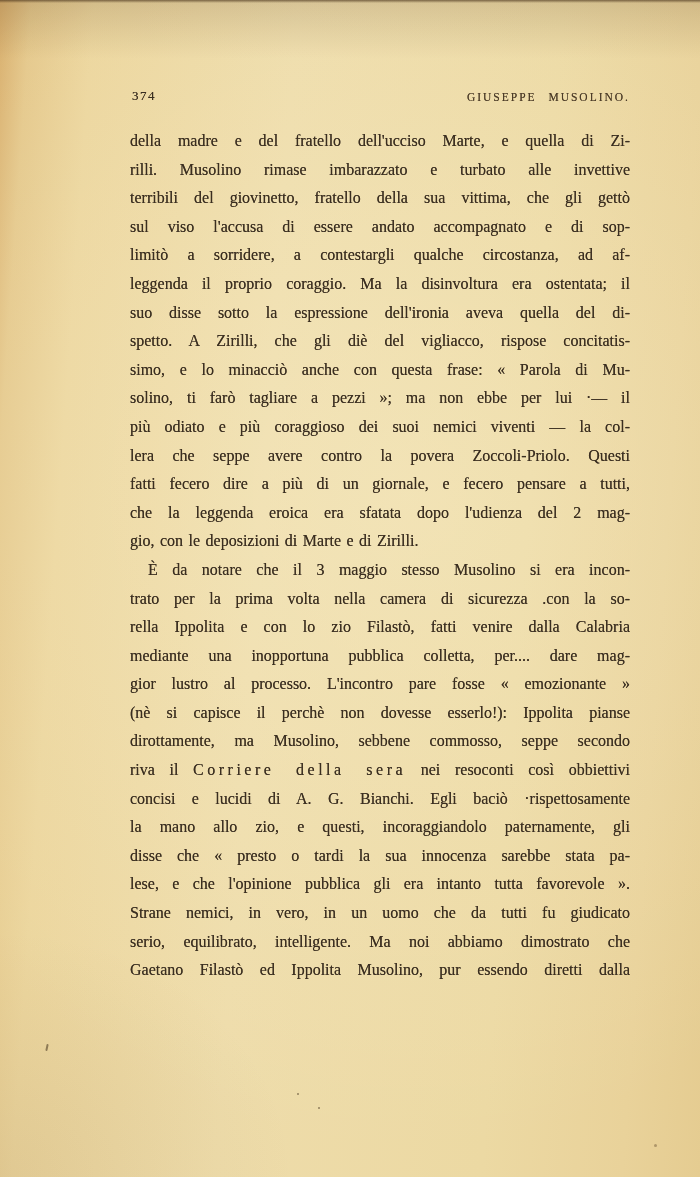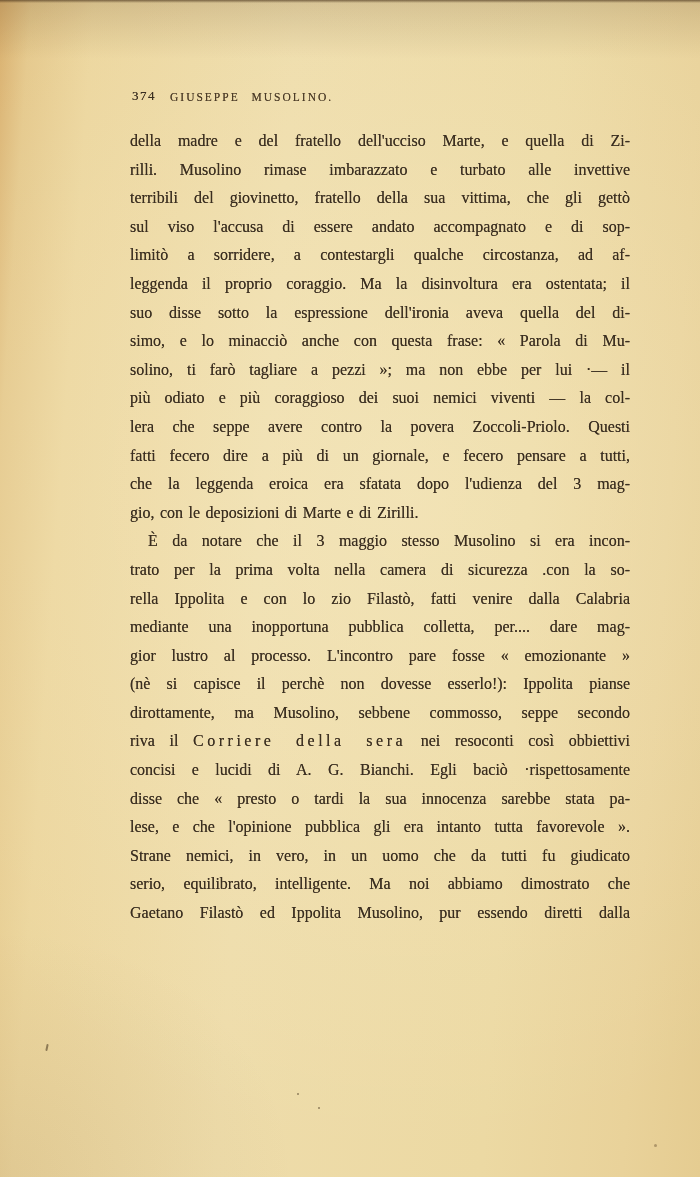--- a/index.html
+++ b/index.html
@@ -23,21 +23,21 @@
   .running-head{
     position:absolute;top:88px;left:130px;width:500px;height:20px;
     color:var(--ink,#3a2e20);
   }
   .folio{
     position:absolute;left:2px;top:0;
     font-size:13px;letter-spacing:1.5px;
     text-shadow:0 0 0.5px rgba(58,46,32,0.8);
   }
   .head-title{
-    display:block;text-align:left;padding-left:40px;
+    display:block;text-align:right;padding-left:40px;
     font-size:11.5px;letter-spacing:2px;word-spacing:7px;padding-top:3px;
     color:#4c3c28;text-shadow:0 0 0.5px rgba(76,60,40,0.75);
   }
   .body-text{
     position:absolute;top:127px;left:130px;width:500px;
     font-size:16px;line-height:28.6px;
     color:var(--ink,#3a2e20);
     text-shadow:0 0 0.55px rgba(55,43,30,0.72);
     word-spacing:1.5px;
   }
@@ -66,36 +66,38 @@
   </div>
 
   <div class="body-text">
       <div class="text-line">della madre e del fratello dell'ucciso Marte, e quella di Zi-</div>
       <div class="text-line">rilli. Musolino rimase imbarazzato e turbato alle invettive</div>
       <div class="text-line">terribili del giovinetto, fratello della sua vittima, che gli gettò</div>
       <div class="text-line">sul viso l'accusa di essere andato accompagnato e di sop-</div>
       <div class="text-line">limitò a sorridere, a contestargli qualche circostanza, ad af-</div>
       <div class="text-line">leggenda il proprio coraggio. Ma la disinvoltura era ostentata; il</div>
       <div class="text-line">suo disse sotto la espressione dell'ironia aveva quella del di-</div>
+      <div class="text-line">spetto. A Zirilli, che gli diè del vigliacco, rispose concitatis-</div>
       <div class="text-line">simo, e lo minacciò anche con questa frase: « Parola di Mu-</div>
       <div class="text-line">solino, ti farò tagliare a pezzi »; ma non ebbe per lui ·— il</div>
       <div class="text-line">più odiato e più coraggioso dei suoi nemici viventi — la col-</div>
       <div class="text-line">lera che seppe avere contro la povera Zoccoli-Priolo. Questi</div>
       <div class="text-line">fatti fecero dire a più di un giornale, e fecero pensare a tutti,</div>
-      <div class="text-line">che la leggenda eroica era sfatata dopo l'udienza del 3 mag-</div>
+      <div class="text-line">che la leggenda eroica era sfatata dopo l'udienza del 2 mag-</div>
       <div class="text-line flush">gio, con le deposizioni di Marte e di Zirilli.</div>
       <div class="text-line indent">È da notare che il 3 maggio stesso Musolino si era incon-</div>
       <div class="text-line">trato per la prima volta nella camera di sicurezza .con la so-</div>
       <div class="text-line">rella Ippolita e con lo zio Filastò, fatti venire dalla Calabria</div>
       <div class="text-line">mediante una inopportuna pubblica colletta, per.... dare mag-</div>
       <div class="text-line">gior lustro al processo. L'incontro pare fosse « emozionante »</div>
       <div class="text-line">(nè si capisce il perchè non dovesse esserlo!): Ippolita pianse</div>
       <div class="text-line">dirottamente, ma Musolino, sebbene commosso, seppe secondo</div>
       <div class="text-line"><span>riva il </span><span class="spaced">Corriere della sera</span><span> nei resoconti così obbiettivi</span></div>
       <div class="text-line">concisi e lucidi di A. G. Bianchi. Egli baciò ·rispettosamente</div>
+      <div class="text-line">la mano allo zio, e questi, incoraggiandolo paternamente, gli</div>
       <div class="text-line">disse che « presto o tardi la sua innocenza sarebbe stata pa-</div>
       <div class="text-line">lese, e che l'opinione pubblica gli era intanto tutta favorevole ».</div>
       <div class="text-line">Strane nemici, in vero, in un uomo che da tutti fu giudicato</div>
       <div class="text-line">serio, equilibrato, intelligente. Ma noi abbiamo dimostrato che</div>
       <div class="text-line">Gaetano Filastò ed Ippolita Musolino, pur essendo diretti dalla</div>
     </div>
 
   <div class="speck s1"></div>
   <div class="speck s2"></div>
   <div class="speck s3"></div>

